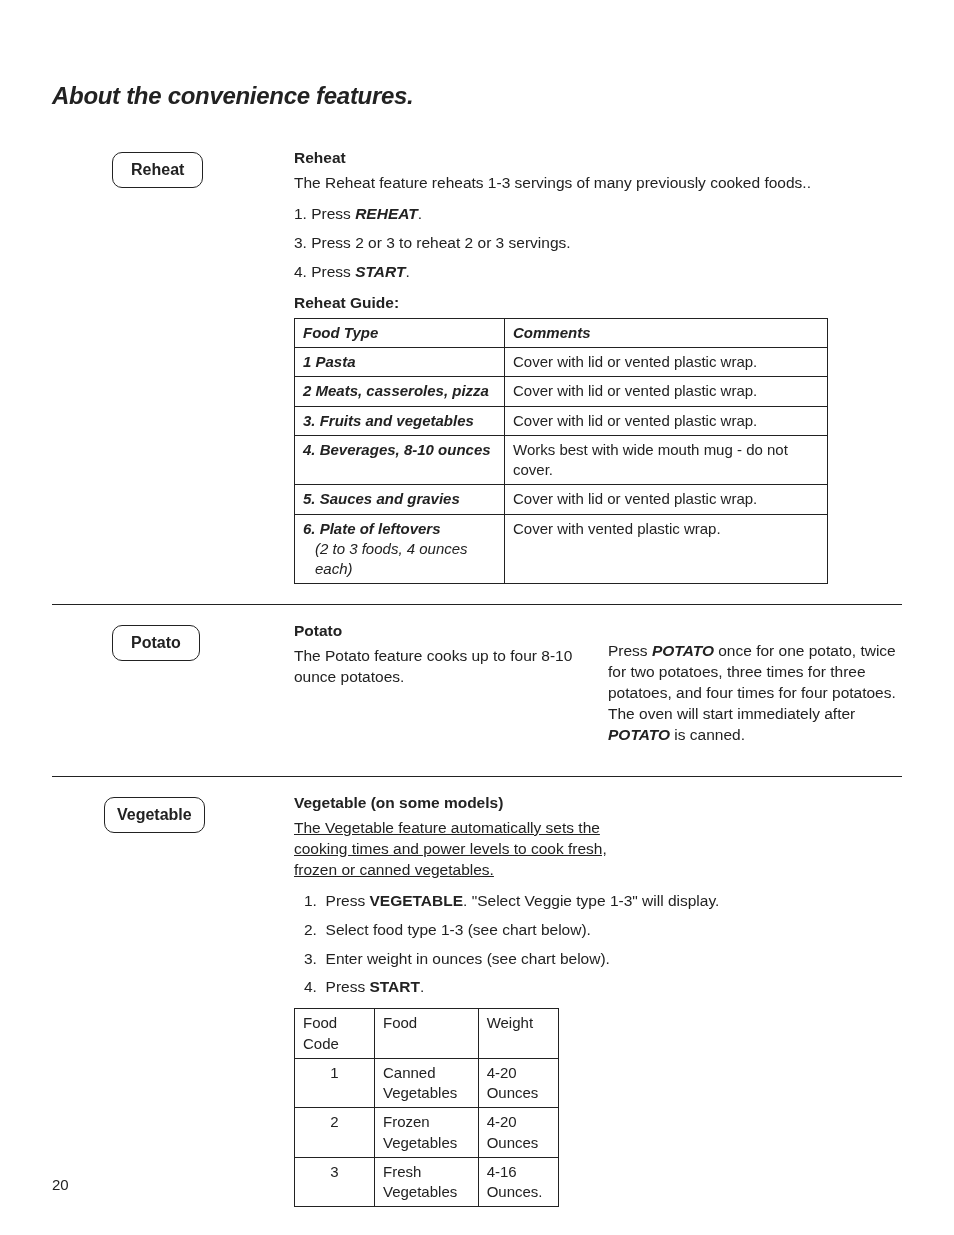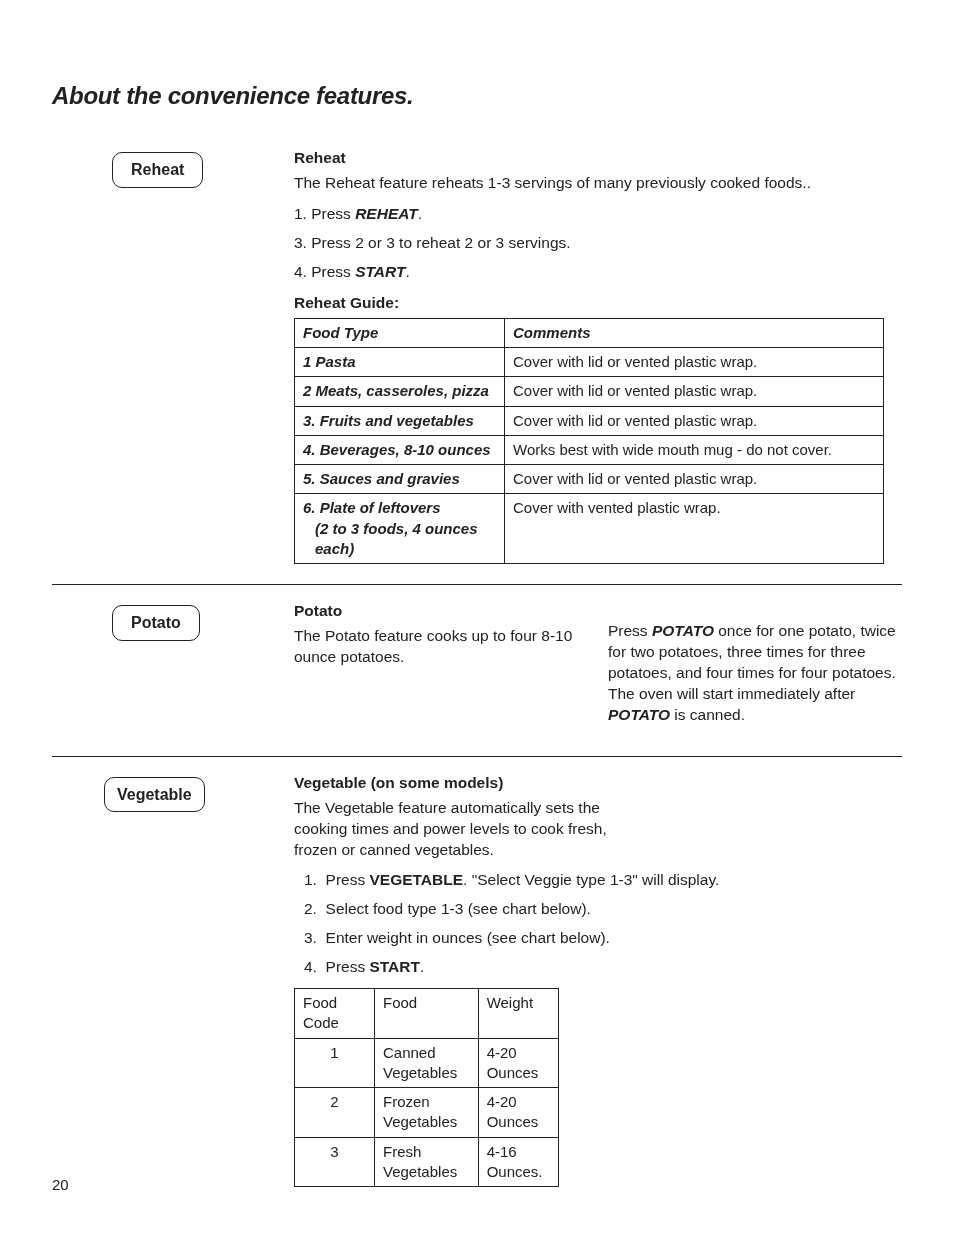--- a/index.html
+++ b/index.html
@@ -70,29 +70,29 @@
     font-size: 15px;
     margin-top: 4px;
   }
   th, td {
     border: 1px solid #222;
     padding: 4px 8px;
     text-align: left;
     vertical-align: top;
   }
   th { font-weight: bold; font-style: italic; font-family: "Trebuchet MS", Arial, sans-serif; }
-  .reheat-table { width: 590px; border-radius: 30px; }
+  .reheat-table { width: 534px; border-radius: 30px; }
   .reheat-table td:first-child { font-weight: bold; font-style: italic; font-family: "Trebuchet MS", Arial, sans-serif; width: 210px;}
   .veg-table { width: 265px; }
   .veg-table th { font-style: normal; font-weight: normal; }
   .veg-table td:first-child { text-align: center; width: 80px; }
   .pagenum { position: absolute; bottom: 40px; left: 52px; font-size: 15px; }
   .bold { font-weight: bold; }
   .bolditalic { font-weight: bold; font-style: italic; font-family: "Trebuchet MS", Arial, sans-serif; }
-  .reheat-table .subline { font-style: italic; font-weight: bold; padding-left: 12px; }
+  .reheat-table .subline { font-style: italic; font-weight: normal; padding-left: 12px; }
   .wrap { position: relative; height: 1235px; }
 </style>
 </head>
 <body>
 <div class="wrap">
 <div class="page">
 
 <h1>About the convenience features.</h1>
 
 <div class="section">
@@ -165,21 +165,21 @@
   </div>
 </div>
 
 <div class="section">
   <div class="leftcol">
     <span class="pill" style="margin-left:52px; padding:6px 12px;">Vegetable</span>
   </div>
   <div class="rightcol">
     <div class="col">
       <div class="subhead">Vegetable (on some models)</div>
-      <p style="max-width:350px;">The Vegetable feature automatically sets the cooking times and power levels to cook fresh, frozen or canned vegetables.</p>
+      <p style="max-width:350px;text-decoration:underline;">The Vegetable feature automatically sets the cooking times and power levels to cook fresh, frozen or canned vegetables.</p>
       <ul class="steps" id="veg-steps" style="padding-left:10px;">
               <li>1.&nbsp;&nbsp;Press <span class="bold">VEGETABLE</span>. "Select Veggie type 1-3" will display.</li>
               <li>2.&nbsp;&nbsp;Select food type 1-3 (see chart below).</li>
               <li>3.&nbsp;&nbsp;Enter weight in ounces (see chart below).</li>
               <li>4.&nbsp;&nbsp;Press <span class="bold">START</span>.</li>
             </ul>
       <table class="veg-table">
         <thead>
                 <tr>
           <th>Food Code</th>

